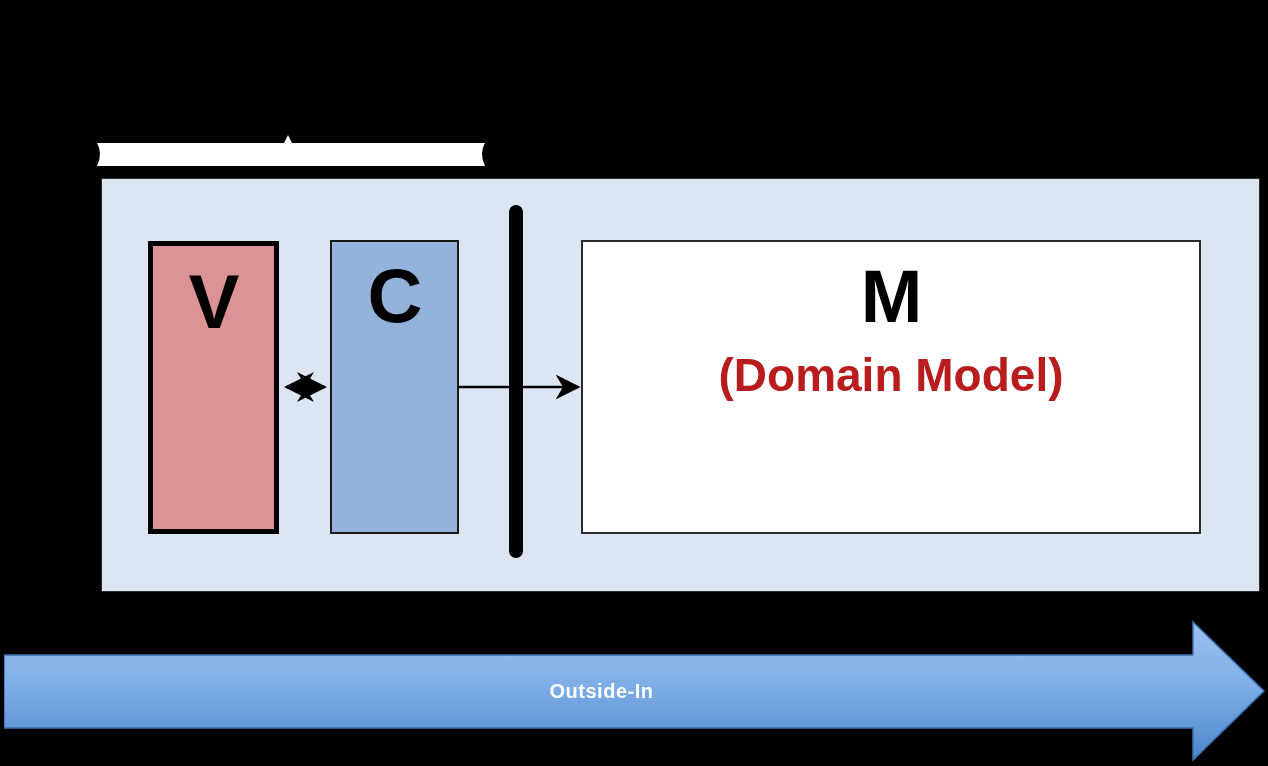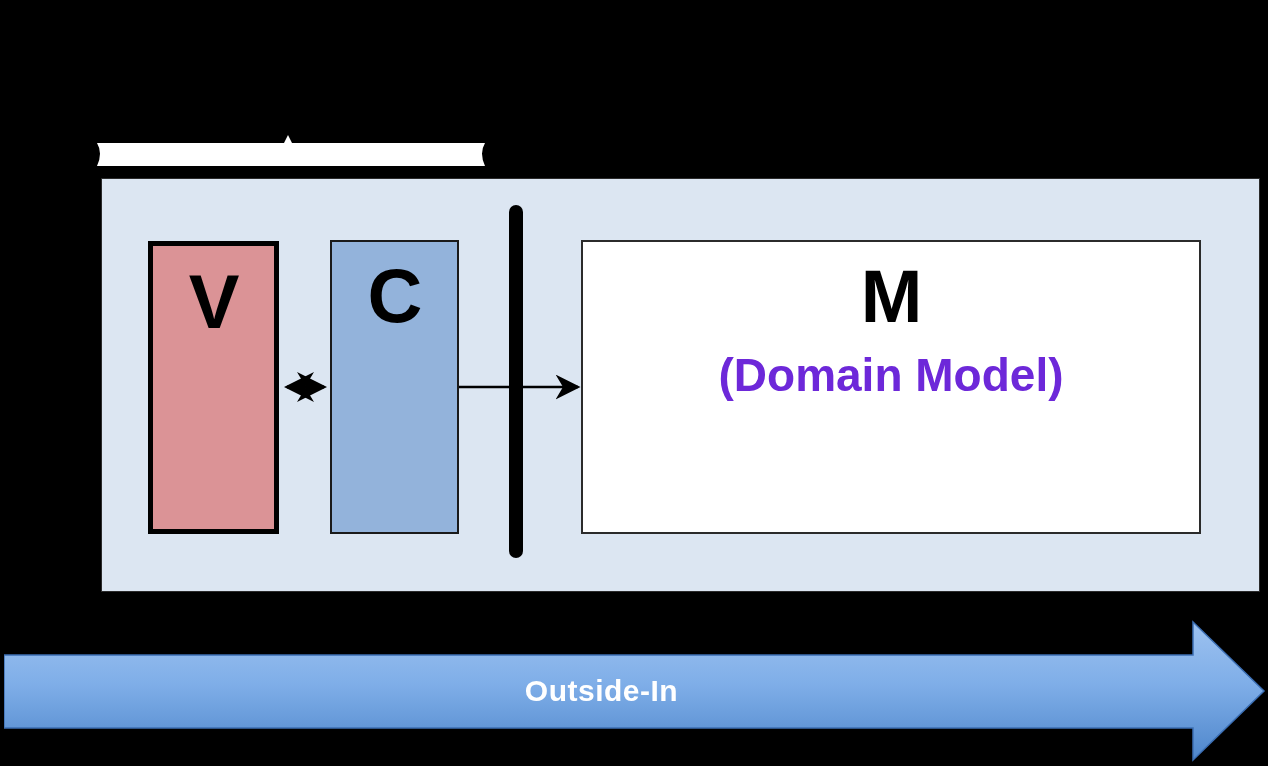--- a/index.html
+++ b/index.html
@@ -113,21 +113,21 @@
   .box-m .m-title {
     font-size: 74px;
     font-weight: bold;
     color: #000000;
     line-height: 1.05;
     letter-spacing: -1px;
   }
   .box-m .m-sub {
     font-size: 46px;
     font-weight: bold;
-    color: #6d28d9;
+    color: #b91c1c;
     line-height: 1.1;
     margin-top: 14px;
   }
 
   
   .connectors {
     position: absolute;
     left: 0;
     top: 0;
     width: 1268px;
@@ -146,21 +146,21 @@
   .outside-in svg { display: block; }
   .outside-in .oi-label {
     position: absolute;
     left: 0;
     top: 0;
     width: 1195px;
     height: 146px;
     display: flex;
     align-items: center;
     justify-content: center;
-    font-size: 30px;
+    font-size: 20px;
     font-weight: bold;
     color: #FFFFFF;
     letter-spacing: 0.5px;
   }
 </style>
 </head>
 <body>
 
 <div class="callout">
   <svg width="392" height="33" viewBox="0 0 392 33" xmlns="http://www.w3.org/2000/svg">

